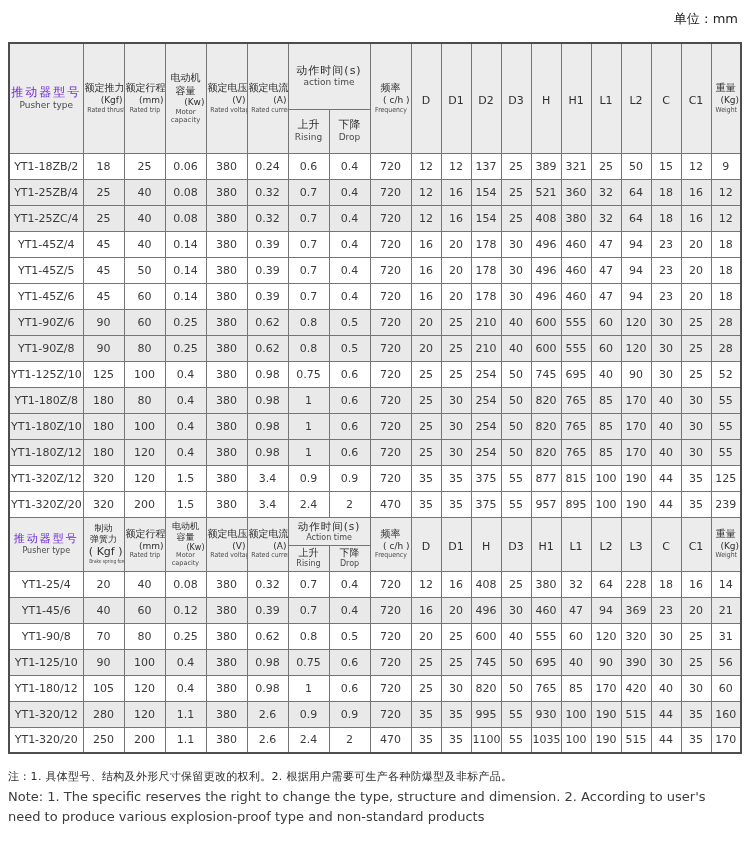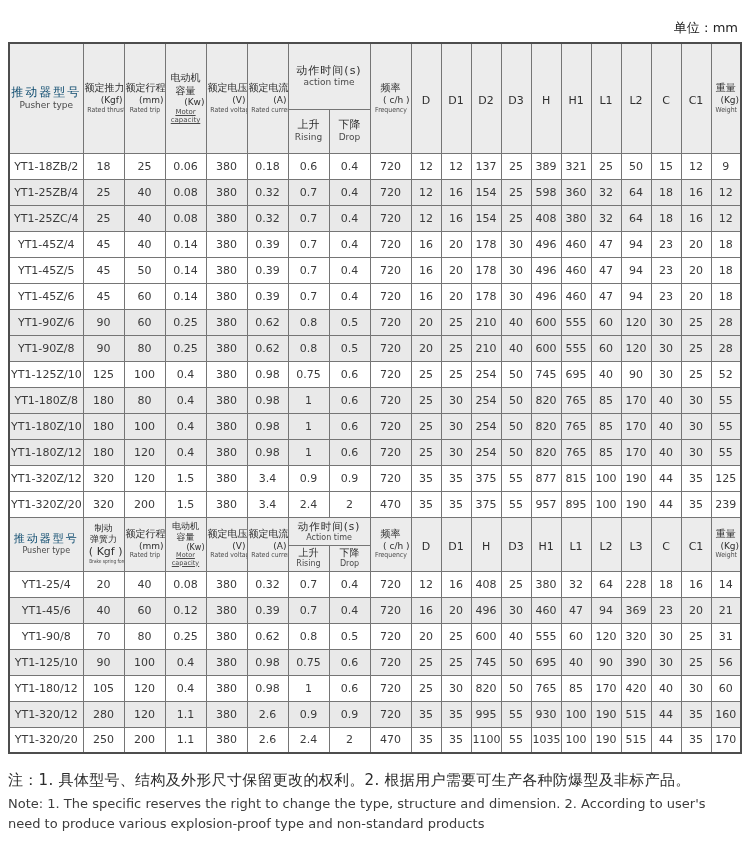--- a/index.html
+++ b/index.html
@@ -11,21 +11,21 @@
     font-family: "DejaVu Sans", "Liberation Sans", sans-serif;
     color: #333;
     overflow: hidden;
   }
   .page { width: 748px; height: 846px; box-sizing: border-box; }
 
   .unit-label {
     text-align: right;
     font-size: 13px;
     color: #222;
-    padding: 19px 10px 0 0;
+    padding: 10px 10px 0 0;
     height: 30px;
     box-sizing: border-box;
   }
 
   table.spec {
     border-collapse: collapse;
     table-layout: fixed;
     width: 732px;
     margin: 12px 8px 0 8px;
     border: 2px solid #4d4d4d;
@@ -58,35 +58,35 @@
   tr.hrow2-a { height: 28px; }
   tr.hrow2-b { height: 26px; }
 
   
   col.col-model { width: 74px; }
   col.col-mid   { width: 41px; }
   col.col-dim   { width: 30px; }
 
   
   .zh   { font-size: 10px; white-space: nowrap; line-height: 1.25; color: #2e2e2e; }
-  .zh-lg{ font-size: 12px; letter-spacing: 2px; white-space: nowrap; line-height: 1.3; color: #0c4a6e; }
+  .zh-lg{ font-size: 12px; letter-spacing: 2px; white-space: nowrap; line-height: 1.3; color: #6d28d9; }
   .unit { font-size: 9px;  white-space: nowrap; line-height: 1.2; color: #2e2e2e; text-align: right; }
   .en   { font-size: 7px;  white-space: nowrap; line-height: 1.2; color: #4a4a4a; transform: scaleX(0.88); }
   .en-lg{ font-size: 9px;  white-space: nowrap; line-height: 1.3; color: #4a4a4a; }
-  .en-wrap { font-size: 7px; white-space: normal; line-height: 1.15; color: #4a4a4a; text-decoration: underline; }
+  .en-wrap { font-size: 7px; white-space: normal; line-height: 1.15; color: #4a4a4a; }
   .en-tiny { font-size: 5.5px; white-space: nowrap; line-height: 1.2; color: #4a4a4a; transform: scaleX(0.78); }
   .dim-letter { font-size: 11px; color: #2e2e2e; }
   .h2 .zh { font-size: 10px; }
   .h2 .zh-sm { font-size: 9px; white-space: nowrap; line-height: 1.2; color: #2e2e2e; }
 
   .notes {
     margin: 14px 8px 0 8px;
     color: #2b2b2b;
   }
-  .note-zh { font-size: 15px; line-height: 1.7; letter-spacing: 0.3px; }
+  .note-zh { font-size: 11px; line-height: 1.7; letter-spacing: 0.3px; }
   .note-en { font-size: 13px;  line-height: 1.6; color: #3c3c3c; }
 </style>
 </head>
 <body>
 
 <div class="page">
 
   <div class="unit-label">单位：mm</div>
 
   <table class="spec">
@@ -182,21 +182,21 @@
       </tr>
     </thead>
 
     <tbody>
         <tr>
           <td>YT1-18ZB/2</td>
           <td>18</td>
           <td>25</td>
           <td>0.06</td>
           <td>380</td>
-          <td>0.18</td>
+          <td>0.24</td>
           <td>0.6</td>
           <td>0.4</td>
           <td>720</td>
           <td>12</td>
           <td>12</td>
           <td>137</td>
           <td>25</td>
           <td>389</td>
           <td>321</td>
           <td>25</td>
@@ -212,21 +212,21 @@
           <td>0.08</td>
           <td>380</td>
           <td>0.32</td>
           <td>0.7</td>
           <td>0.4</td>
           <td>720</td>
           <td>12</td>
           <td>16</td>
           <td>154</td>
           <td>25</td>
-          <td>598</td>
+          <td>521</td>
           <td>360</td>
           <td>32</td>
           <td>64</td>
           <td>18</td>
           <td>16</td>
           <td>12</td>
         </tr>
         <tr class="shaded">
           <td>YT1-25ZC/4</td>
           <td>25</td>

